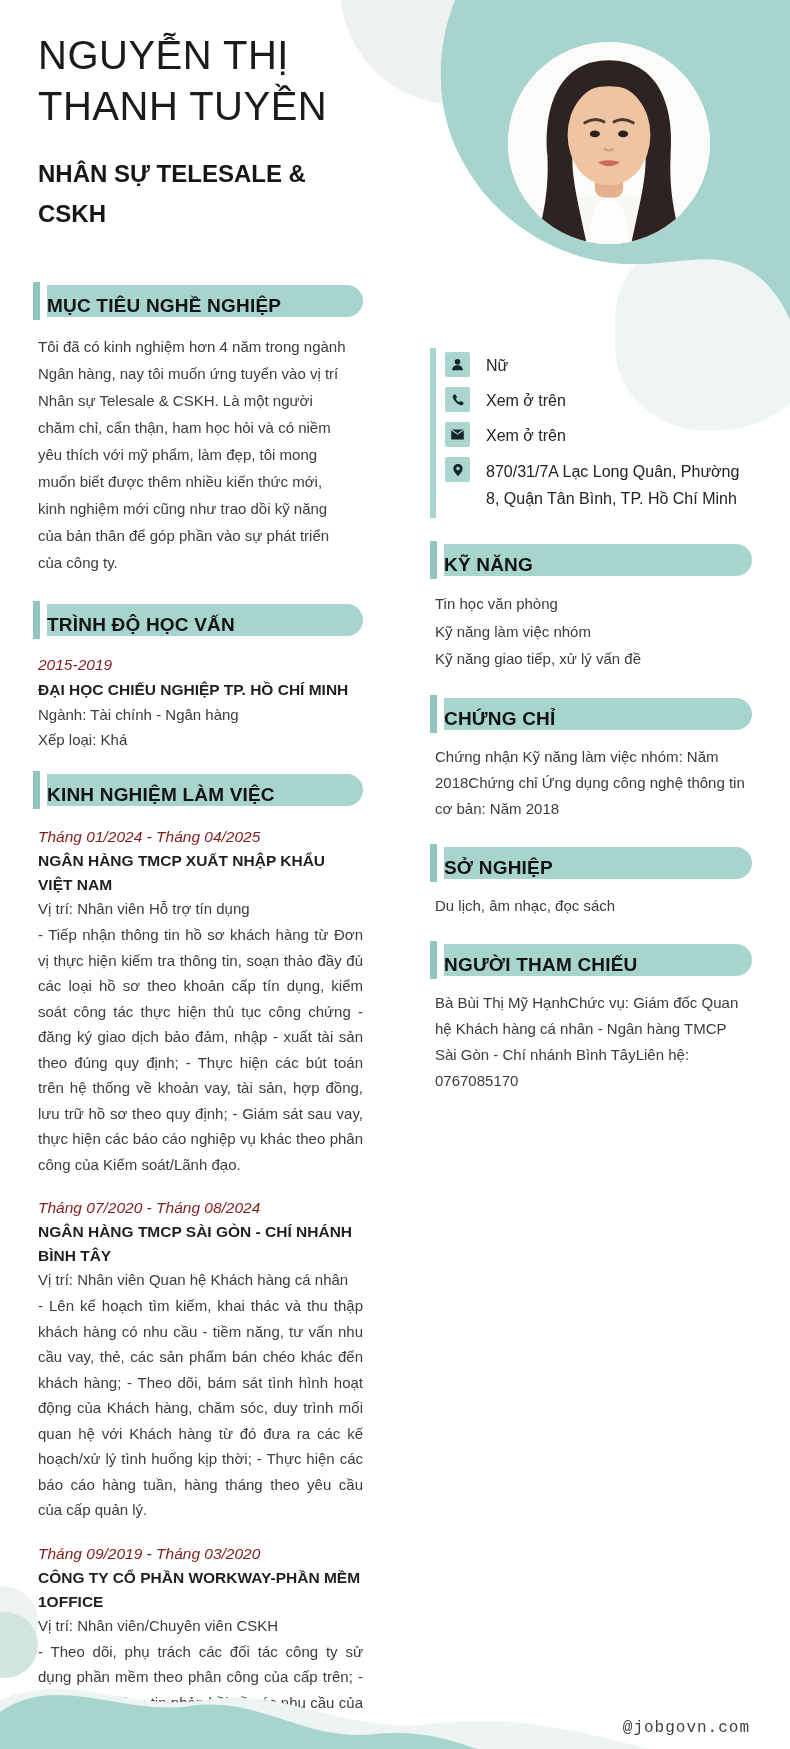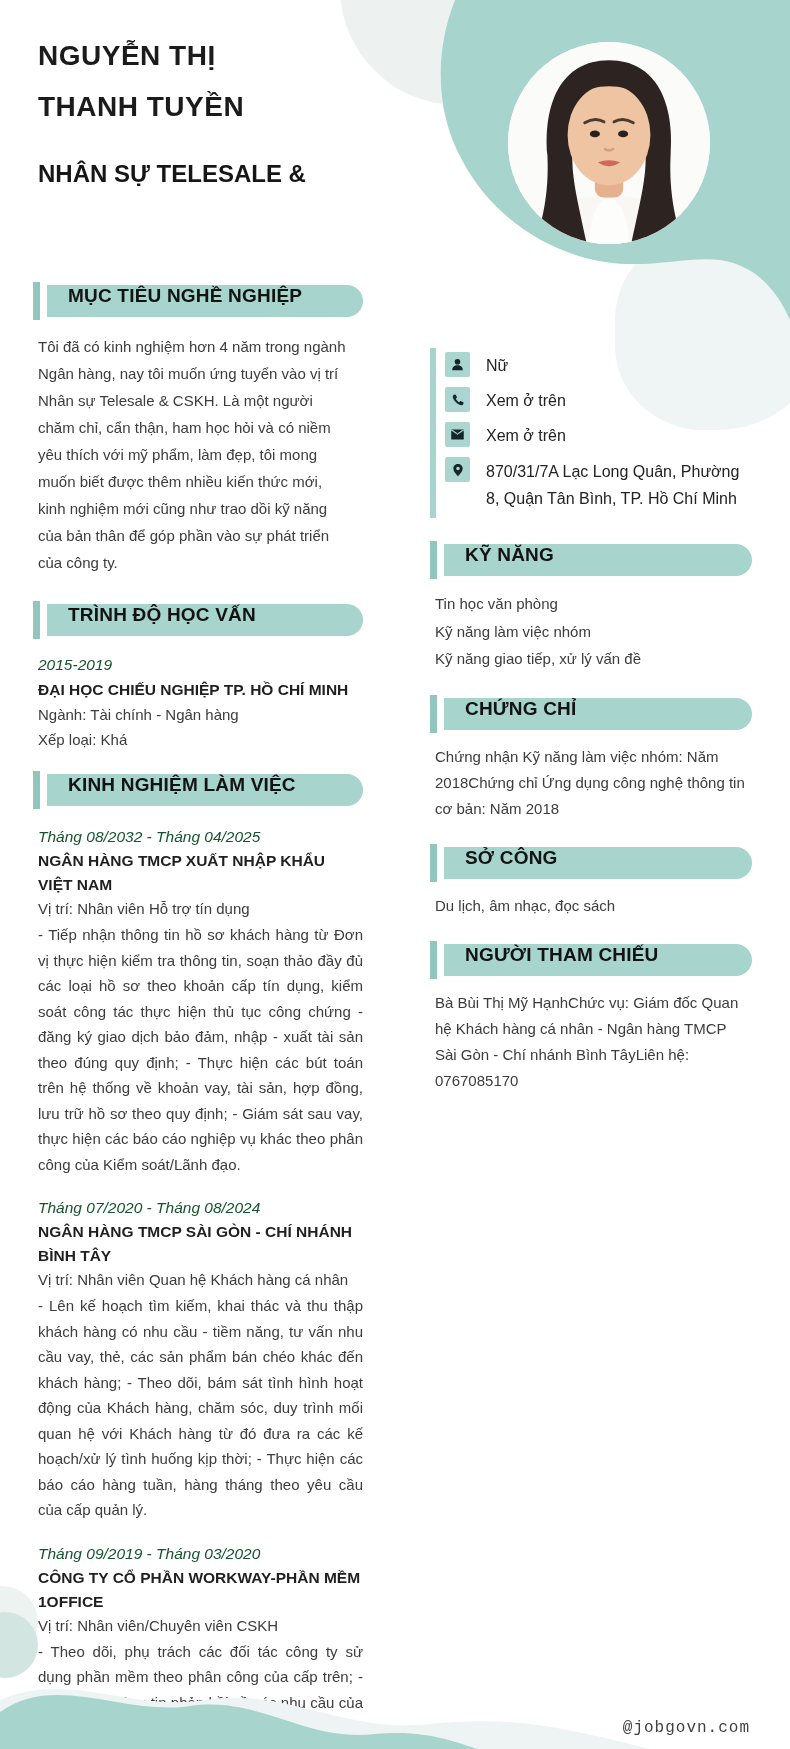--- a/index.html
+++ b/index.html
@@ -20,43 +20,43 @@
   .footer-waves { position:absolute; left:0; bottom:0; }
 
   
   .photo {
     position:absolute; left:508px; top:42px; width:202px; height:202px;
     border-radius:50%; overflow:hidden; background:#fbfbf9;
   }
 
   
   .head-block { position:absolute; left:38px; top:30px; width:420px; }
-  .name { font-size:28px; line-height:51px; font-weight:700; color:#1b1b1b; letter-spacing:.5px; }
+  .name { font-size:40px; line-height:51px; font-weight:400; color:#1b1b1b; letter-spacing:.5px; }
   .job-title { margin-top:22px; font-size:24px; line-height:40px; font-weight:700; color:#161616; }
 
   
   .col-left  { position:absolute; left:33px;  top:285px; width:330px; }
   .col-right { position:absolute; left:430px; top:348px; width:322px; }
 
   
   .sec-head { position:relative; height:32px; margin-left:0; }
   .sec-head .accent {
     position:absolute; left:0; top:-3px; width:7px; height:38px; background:#92c5bd;
   }
   .sec-head .bar {
     position:absolute; left:14px; top:0; right:0; height:32px;
     background:#a7d4cd; border-radius:0 17px 17px 0;
-    display:flex; align-items:flex-start; padding-left:21px;
+    display:flex; align-items:flex-end; 
   }
   .sec-head .bar span { font-size:19px; font-weight:700; color:#131313; letter-spacing:.2px; }
 
   
   .body-text { font-size:15px; line-height:27px; color:#3c3c3c; }
   .just { text-align:justify; line-height:25.5px; }
-  .date-line { font-style:italic; font-size:15.5px; line-height:24px; color:#14532d; }
+  .date-line { font-style:italic; font-size:15.5px; line-height:24px; color:#7f1d1d; }
   .company-line { font-weight:700; font-size:15.5px; line-height:24px; color:#1f1f1f; }
   .pos-line { font-size:15px; line-height:24px; }
 
   .objective-p { margin:16px 14px 0 5px; }
   .edu-block { margin:16px 0 0 5px; }
   .edu-block div { line-height:25px; }
   .h-edu { margin-top:28px; }
   .h-exp { margin-top:22px; }
   .exp-entry { margin:19px 0 0 5px; }
   .exp-entry .desc { margin-top:1px; }
@@ -114,20 +114,21 @@
     </svg>
   </div>
 
   <div class="head-block">
     <div class="name">
       <div>NGUYỄN THỊ</div>
       <div>THANH TUYỀN</div>
     </div>
     <div class="job-title">
       <div>NHÂN SỰ TELESALE &amp;</div>
+      <div>CSKH</div>
     </div>
   </div>
 
   <div class="col-left">
 
     <div class="sec-head">
       <div class="accent"></div>
       <div class="bar">
         <span>MỤC TIÊU NGHỀ NGHIỆP</span>
       </div>
@@ -148,21 +149,21 @@
     </div>
 
     <div class="sec-head h-exp">
       <div class="accent"></div>
       <div class="bar">
         <span>KINH NGHIỆM LÀM VIỆC</span>
       </div>
     </div>
 
     <div class="exp-entry">
-      <div class="date-line">Tháng 08/2032 - Tháng 04/2025</div>
+      <div class="date-line">Tháng 01/2024 - Tháng 04/2025</div>
       <div class="company-line">NGÂN HÀNG TMCP XUẤT NHẬP KHẨU VIỆT NAM</div>
       <div class="pos-line">Vị trí: Nhân viên Hỗ trợ tín dụng</div>
       <p class="body-text just desc">- Tiếp nhận thông tin hồ sơ khách hàng từ Đơn vị thực hiện kiểm tra thông tin, soạn thảo đầy đủ các loại hồ sơ theo khoản cấp tín dụng, kiểm soát công tác thực hiện thủ tục công chứng - đăng ký giao dịch bảo đảm, nhập - xuất tài sản theo đúng quy định; - Thực hiện các bút toán trên hệ thống về khoản vay, tài sản, hợp đồng, lưu trữ hồ sơ theo quy định; - Giám sát sau vay, thực hiện các báo cáo nghiệp vụ khác theo phân công của Kiểm soát/Lãnh đạo.</p>
     </div>
 
     <div class="exp-entry">
       <div class="date-line">Tháng 07/2020 - Tháng 08/2024</div>
       <div class="company-line">NGÂN HÀNG TMCP SÀI GÒN - CHÍ NHÁNH BÌNH TÂY</div>
       <div class="pos-line">Vị trí: Nhân viên Quan hệ Khách hàng cá nhân</div>
       <p class="body-text just desc">- Lên kế hoạch tìm kiếm, khai thác và thu thập khách hàng có nhu cầu - tiềm năng, tư vấn nhu cầu vay, thẻ, các sản phẩm bán chéo khác đến khách hàng; - Theo dõi, bám sát tình hình hoạt động của Khách hàng, chăm sóc, duy trình mối quan hệ với Khách hàng từ đó đưa ra các kế hoạch/xử lý tình huống kịp thời; - Thực hiện các báo cáo hàng tuần, hàng tháng theo yêu cầu của cấp quản lý.</p>
@@ -232,21 +233,21 @@
       <div class="accent"></div>
       <div class="bar">
         <span>CHỨNG CHỈ</span>
       </div>
     </div>
     <p class="r-par">Chứng nhận Kỹ năng làm việc nhóm: Năm 2018Chứng chỉ Ứng dụng công nghệ thông tin cơ bản: Năm 2018</p>
 
     <div class="sec-head">
       <div class="accent"></div>
       <div class="bar">
-        <span>SỞ CÔNG</span>
+        <span>SỞ NGHIỆP</span>
       </div>
     </div>
     <p class="r-par">Du lịch, âm nhạc, đọc sách</p>
 
     <div class="sec-head">
       <div class="accent"></div>
       <div class="bar">
         <span>NGƯỜI THAM CHIẾU</span>
       </div>
     </div>

